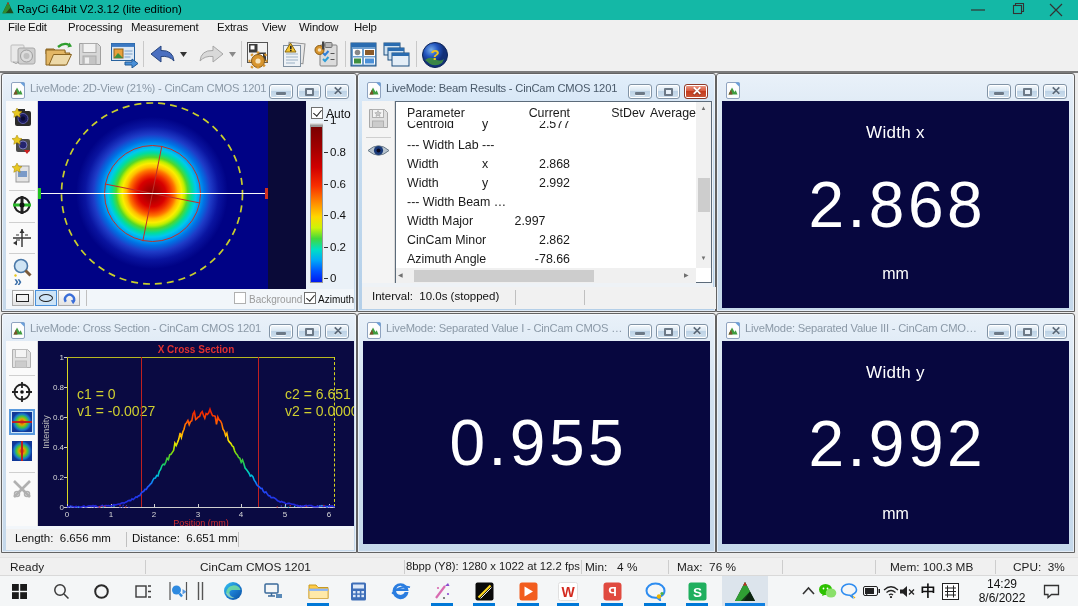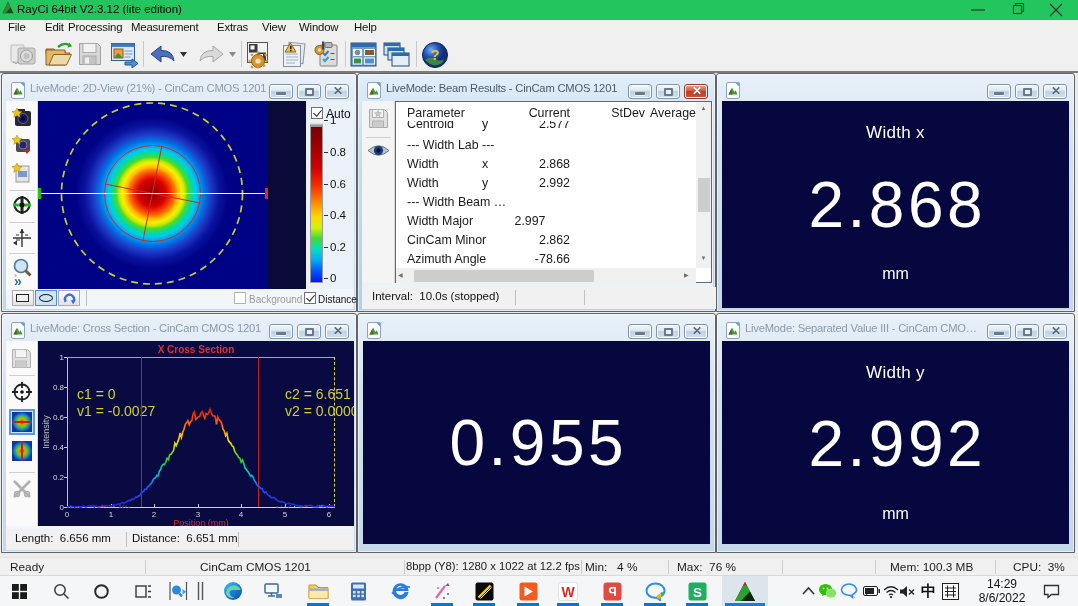--- a/index.html
+++ b/index.html
@@ -1,17 +1,17 @@
 <!DOCTYPE html>
 <html><head><meta charset="utf-8"><style>
 *{margin:0;padding:0;box-sizing:border-box}
 html,body{width:1078px;height:606px;overflow:hidden;font-family:"Liberation Sans",sans-serif;background:#fff;position:relative}
 .a{position:absolute}
 
-#titlebar{left:0;top:0;width:1078px;height:20px;background:#22c55e}
+#titlebar{left:0;top:0;width:1078px;height:20px;background:#14b8a6}
 #titlebar .t{left:17px;top:3px;font-size:11.5px;color:#000}
 #menubar{left:0;top:20px;width:1078px;height:17px;background:#f0f0f0}
 #menubar span{position:absolute;top:1px;font-size:11.4px;color:#111;letter-spacing:-0.2px}
 #toolbar{left:0;top:37px;width:1078px;height:34px;background:#f0f0f0}
 .tsep{width:1px;background:#c9c9c9;top:4px;height:26px}
 
 #mdi{left:0;top:71px;width:1078px;height:486px;background:#ececec;border-top:2px solid #7b7b7b}
 .mwin{border:1px solid #636363;border-radius:3px 3px 0 0;background:linear-gradient(#e9f1f9,#d3e2f1 32%,#c5d8ea 100%);box-shadow:inset 0 0 0 1px rgba(255,255,255,.55)}
 .mwin.actw{background:linear-gradient(#e2eefa,#c6dcf0 32%,#b4cfe8 100%)}
 .mtitle{left:10px;top:7px;height:16px;font-size:11.2px;letter-spacing:-0.2px;color:#8b99a7;white-space:nowrap;overflow:hidden}
@@ -70,21 +70,21 @@
     <div class="a t">RayCi 64bit V2.3.12 (lite edition)</div>
     <svg class="a" style="left:968px;top:0" width="110" height="20" viewBox="0 0 110 20">
 <line x1="3" y1="10" x2="17" y2="10" stroke="#333" stroke-width="1.2"></line>
 <rect x="45.5" y="5.5" width="8" height="8" fill="none" stroke="#333" stroke-width="1.1"></rect>
 <path d="M47.5 5.5 v-2 h8 v8 h-2" fill="none" stroke="#333" stroke-width="1.1"></path>
 <path d="M82 4 L94 16 M94 4 L82 16" stroke="#333" stroke-width="1.2"></path>
 </svg>
   </div>
 <div class="a" id="menubar">
     <span style="left:8px">File</span>
-    <span style="left:45px">Edit</span>
+    <span style="left:28px">Edit</span>
     <span style="left:68px">Processing</span>
     <span style="left:131px">Measurement</span>
     <span style="left:217px">Extras</span>
     <span style="left:262px">View</span>
     <span style="left:299px">Window</span>
     <span style="left:354px">Help</span>
   </div>
 <div class="a" id="toolbar">
     <svg class="a" style="left:10px;top:5px" width="28" height="26" viewBox="0 0 28 26">
 <rect x="1" y="3" width="13" height="17" rx="1" fill="#e9e9e9" stroke="#bdbdbd"></rect>
@@ -302,21 +302,21 @@
 <div class="a sq" style="left:52px;top:1px">
         <svg class="a" style="left:3px;top:0.5px" width="15" height="13" viewBox="0 0 17 16">
           <path d="M4 12 A5.5 5.5 0 1 1 13 12" fill="none" stroke="#3a6ed8" stroke-width="3"></path>
           <path d="M10 10 h6 l-3 5 Z" fill="#3a6ed8"></path>
         </svg>
       </div>
 <div class="a vline" style="left:80px;top:1px;height:16px"></div>
       <div class="a cbx" style="left:228px;top:3px;border-color:#b0b0b0"></div>
       <div class="a" style="left:243px;top:5px;font-size:10px;color:#9a9a9a">Background</div>
       <div class="a cbx c" style="left:298px;top:3px"></div>
-      <div class="a" style="left:312px;top:5px;font-size:10px;color:#111">Distance</div>
+      <div class="a" style="left:312px;top:5px;font-size:10px;color:#111">Azimuth</div>
     </div>
   </div>
 <div class="a mwin actw" style="left:357px;top:73px;width:359px;height:239px">
 <svg class="a" style="left:9px;top:8px" width="14" height="17" viewBox="0 0 14 17">
 <rect x="0.5" y="0.5" width="13" height="16" rx="1.5" fill="#fdfdfd" stroke="#8fa3c0"></rect>
 <path d="M9 0.5 L13.5 0.5 L13.5 5" fill="#6aa0dc"></path>
 <path d="M2.5 12.5 L6 5.5 L8.5 10 L9.7 8.3 L11.5 12.5 Z" fill="#3f9c3f"></path>
 <path d="M2.5 12.5 L5 7.5 L6.5 12.5 Z" fill="#7b4f2a"></path>
 </svg>
 <div class="a mtitle act" style="left:28px;top:8px;width:239px">LiveMode: Beam Results - CinCam CMOS 1201</div>
@@ -562,20 +562,21 @@
       </div>
     </div>
   </div>
 <div class="a mwin" style="left:357px;top:313px;width:359px;height:240px">
 <svg class="a" style="left:9px;top:8px" width="14" height="17" viewBox="0 0 14 17">
 <rect x="0.5" y="0.5" width="13" height="16" rx="1.5" fill="#fdfdfd" stroke="#8fa3c0"></rect>
 <path d="M9 0.5 L13.5 0.5 L13.5 5" fill="#6aa0dc"></path>
 <path d="M2.5 12.5 L6 5.5 L8.5 10 L9.7 8.3 L11.5 12.5 Z" fill="#3f9c3f"></path>
 <path d="M2.5 12.5 L5 7.5 L6.5 12.5 Z" fill="#7b4f2a"></path>
 </svg>
+<div class="a mtitle" style="left:28px;top:8px;width:239px">LiveMode: Separated Value I - CinCam CMOS …</div>
 <div class="a mbtns" style="left:270px">
 <div class="b3">
         <div class="gmin"></div>
       </div>
 <div class="b3">
         <div class="gmax"></div>
       </div>
 <div class="b3">
         <div class="gx">✕</div>
       </div>

